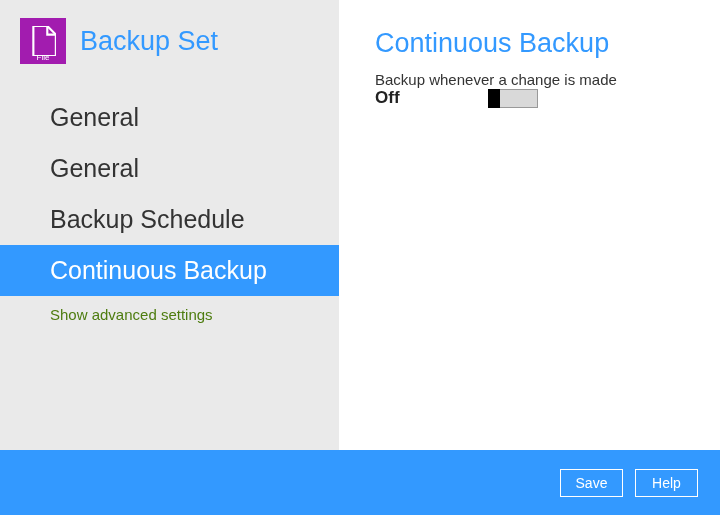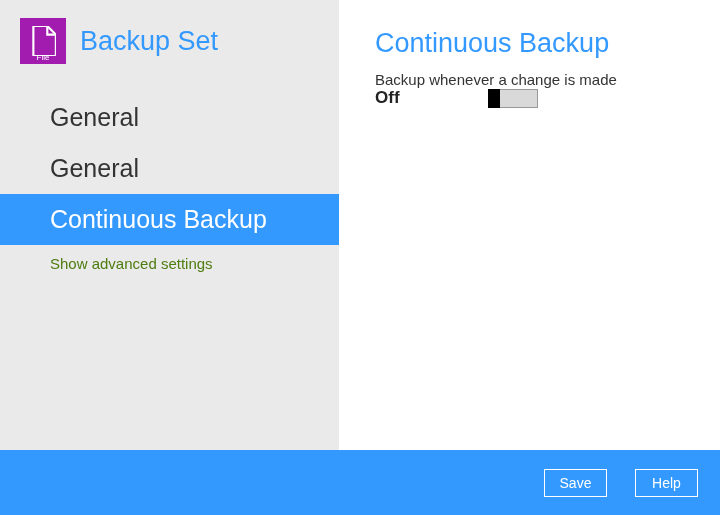--- a/index.html
+++ b/index.html
@@ -117,21 +117,21 @@
       position: absolute;
       bottom: 0;
       left: 0;
       right: 0;
       height: 65px;
       background: #3399ff;
       display: flex;
       align-items: center;
       justify-content: flex-end;
       padding-right: 22px;
-      gap: 28px;
+      gap: 12px;
     }
     .btn {
       min-width: 63px;
       height: 28px;
       border: 1.5px solid #ffffff;
       background: transparent;
       color: #ffffff;
       font-size: 14px;
       font-family: inherit;
       padding: 0 11px;
@@ -149,20 +149,21 @@
           <path d="M3 0 L16 0 L24 8 L24 28 L3 28 Z" fill="none" stroke="#ffffff" stroke-width="2"></path>
           <path d="M16 0 L16 8 L24 8" fill="none" stroke="#ffffff" stroke-width="2"></path>
         </svg>
         <span class="file-icon-label">File</span>
       </div>
       <div class="page-title">Backup Set</div>
     </div>
     <div class="nav">
       <div class="nav-item">General</div>
       <div class="nav-item">General</div>
+      <div class="nav-item">Backup Schedule</div>
       <div class="nav-item active">Continuous Backup</div>
       <div class="advanced-link">Show advanced settings</div>
     </div>
   </div>
 
   <div class="main">
     <div class="section-title">Continuous Backup</div>
     <div class="section-desc">Backup whenever a change is made</div>
     <div class="toggle-row">
       <span class="toggle-label">Off</span>

